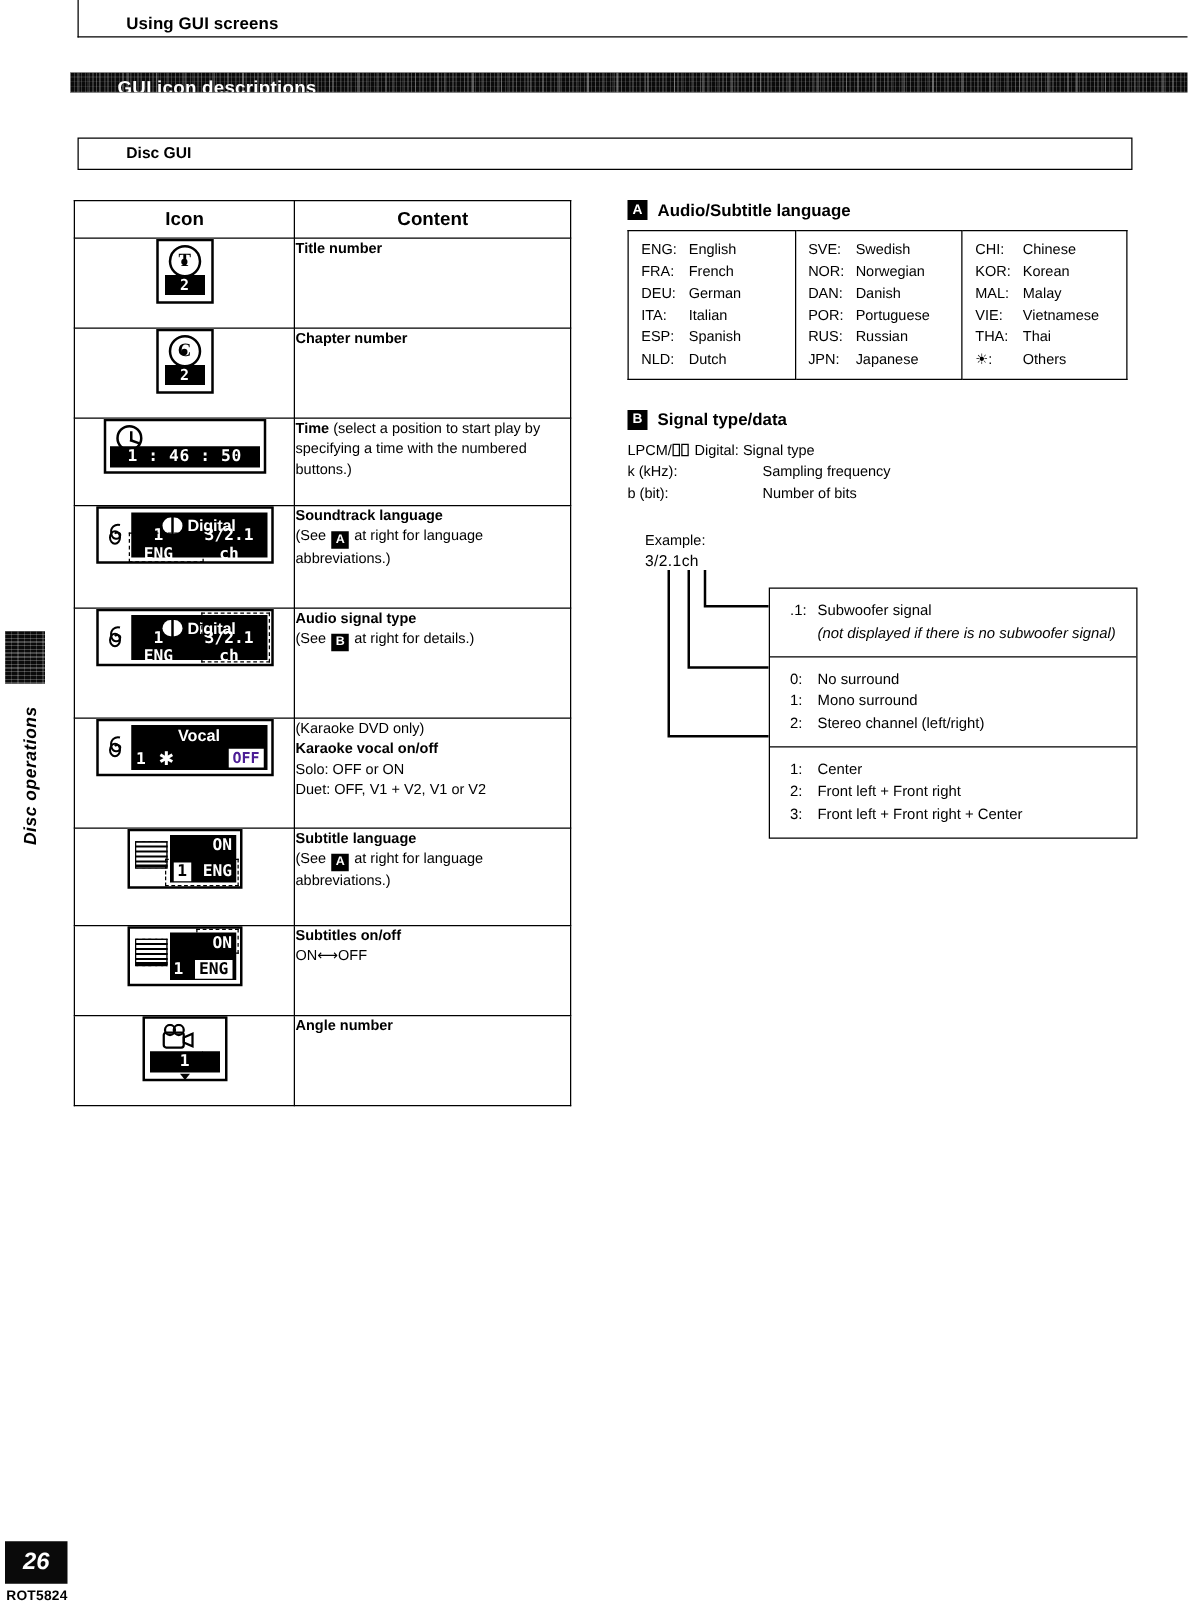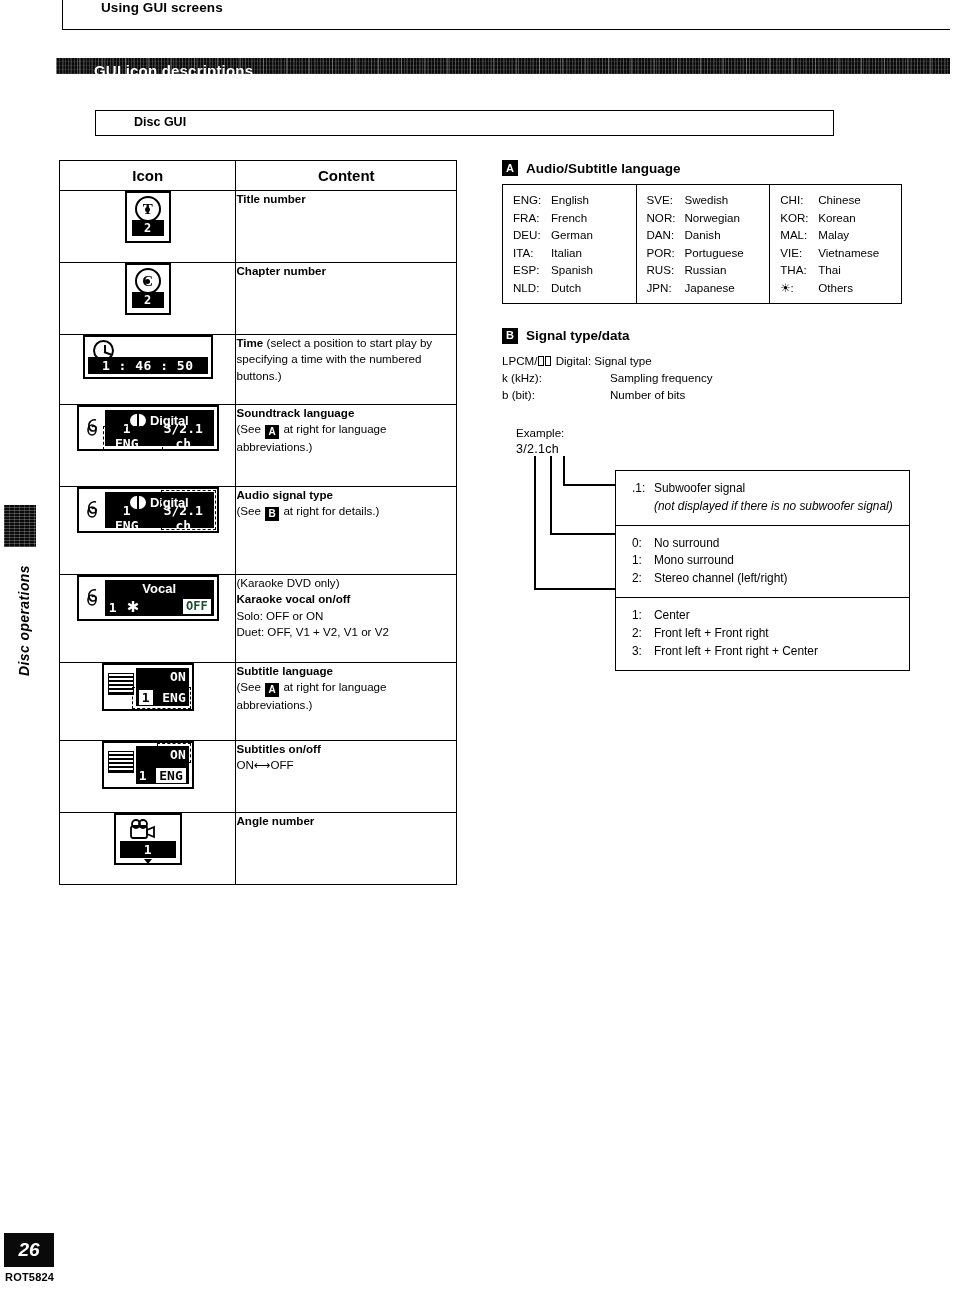--- a/index.html
+++ b/index.html
@@ -10,21 +10,21 @@
   }
   .page{position:absolute;inset:0;}
 
   
   #running-head{
     position:absolute;left:62px;top:0;width:888px;height:30px;
     border-left:1.5px solid #000;border-bottom:1.5px solid #000;
     box-sizing:border-box;
   }
   #running-head .txt{
-    position:absolute;left:38px;top:0;
+    position:absolute;left:38px;top:11px;
     font-size:13.5px;font-weight:bold;letter-spacing:.1px;
   }
 
   
   #section-banner{
     position:absolute;left:56px;top:58px;width:894px;height:16px;
     background:#0a0a0a;overflow:hidden;
   }
   #section-banner .noise{
     position:absolute;inset:0;opacity:.85;
@@ -35,22 +35,22 @@
       repeating-linear-gradient(90deg,rgba(255,255,255,.30) 0 1px,rgba(0,0,0,0) 1px 23px);
   }
   #section-banner .ttl{
     position:absolute;left:38px;top:4px;color:#fff;
     font-size:15px;font-weight:bold;letter-spacing:.2px;
     text-shadow:0 0 1px #000;
   }
 
   
   #disc-gui-bar{
-    position:absolute;left:62px;top:110px;width:739px;height:26px;
-    border:1.5px solid #000;box-sizing:border-box;margin-left:33px;
+    position:absolute;left:62px;top:110px;width:844px;height:26px;
+    border:1.5px solid #000;box-sizing:border-box;
   }
   #disc-gui-bar .txt{
     position:absolute;left:38px;top:4px;font-size:12.5px;font-weight:bold;
   }
 
   
   #side-tab-box{
     position:absolute;left:4px;top:505px;width:32px;height:42px;
     background:#0a0a0a;overflow:hidden;
   }
@@ -190,21 +190,21 @@
     font-size:13px;font-weight:bold;text-align:center;
   }
   .kar-icon .n1{
     position:absolute;left:4px;bottom:1px;color:#fff;font-size:13px;font-weight:bold;
     font-family:"DejaVu Sans Mono","Liberation Mono",monospace;
   }
   .kar-icon .star{
     position:absolute;left:22px;bottom:0px;color:#fff;font-size:15px;font-weight:bold;
   }
   .kar-icon .off{
-    position:absolute;right:3px;bottom:2px;background:#fff;color:#14532d;
+    position:absolute;right:3px;bottom:2px;background:#fff;color:#4c1d95;
     font-size:12px;font-weight:bold;padding:0 3px;line-height:15px;
     font-family:"DejaVu Sans Mono","Liberation Mono",monospace;
   }
 
   
   .sub-icon{width:92px;height:48px;}
   .sub-icon .sq{
     position:absolute;left:4px;top:8px;width:26px;height:22px;
     background-image:
       repeating-linear-gradient(0deg,#000 0 2px,#fff 2px 4px),

